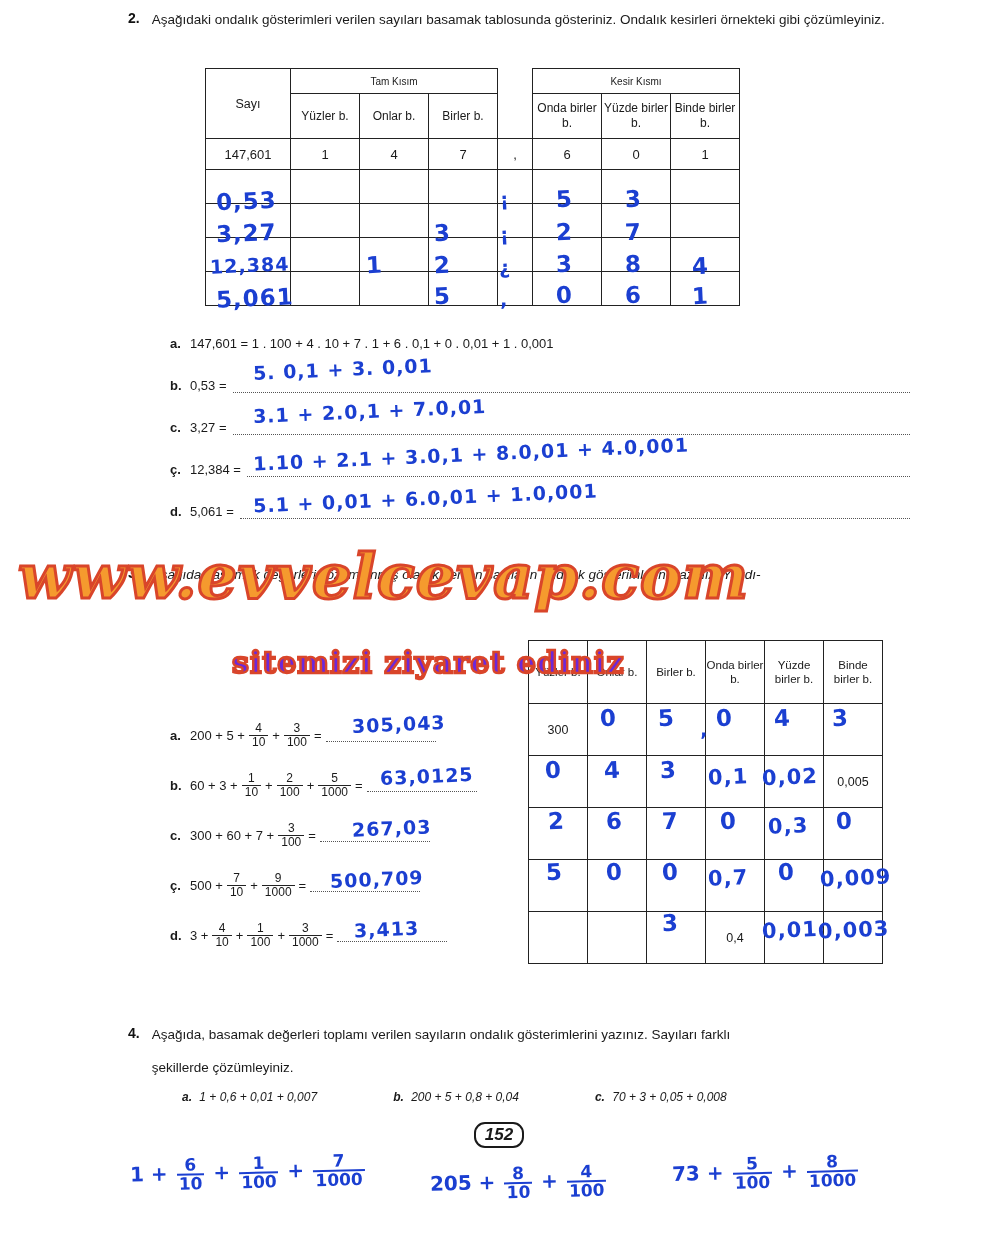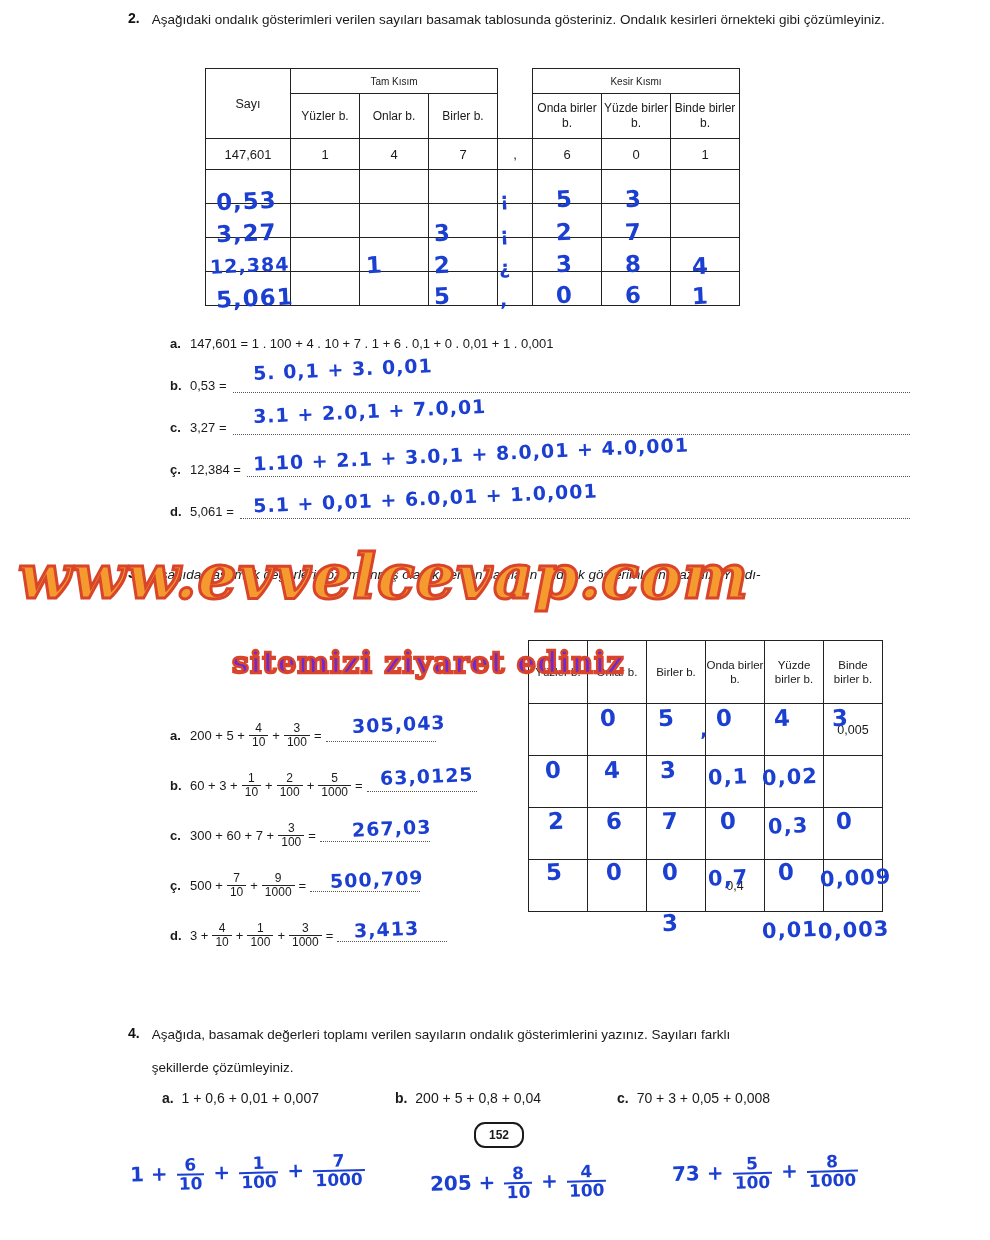--- a/index.html
+++ b/index.html
@@ -203,45 +203,47 @@
   #q4 {
     position: absolute;
     left: 128px;
     top: 1025px;
     width: 800px;
   }
   #q4 .q-head { display: flex; gap: 12px; }
   #q4 .q-head .body { width: 760px; }
   .q4-items {
     position: absolute;
-    left: 162px;
+    left: 182px;
     top: 1090px;
     width: 740px;
     display: flex;
-    font-size: 14px;
+    font-size: 12px;
+    font-style: italic;
   }
   .q4-items .it { margin-right: 76px; }
   .q4-items .it .lbl { font-weight: bold; margin-right: 4px; }
 
   
   .pagenum {
     position: absolute;
     left: 474px;
     top: 1122px;
     width: 46px;
     height: 22px;
     border-radius: 11px;
     background: #ffffff;
     border: 2px solid #1a1a1a;
     color: #1a1a1a;
     font-weight: bold;
-    font-size: 12px;
+    font-size: 17px;
     display: flex;
     align-items: center;
     justify-content: center;
+    font-style: italic;
   }
 
   
   .hwfrac {
     display: inline-flex;
     flex-direction: column;
     align-items: center;
     vertical-align: middle;
     line-height: 1;
     font-size: 17px;
@@ -438,20 +440,28 @@
     <tbody>
         <tr>
       <td class="hdr c">Yüzler b.</td>
       <td class="hdr c">Onlar b.</td>
       <td class="hdr c">Birler b.</td>
       <td class="hdr c">Onda birler b.</td>
       <td class="hdr c">Yüzde birler b.</td>
       <td class="hdr c">Binde birler b.</td>
     </tr>
     <tr class="datarow">
+      <td>300</td>
+      <td></td>
+          <td></td>
+          <td></td>
+          <td></td>
+          <td></td>
+    </tr>
+    <tr class="datarow">
       <td></td>
           <td></td>
           <td></td>
           <td></td>
           <td></td>
       <td>0,005</td>
     </tr>
     <tr class="datarow">
           <td></td>
           <td></td>

